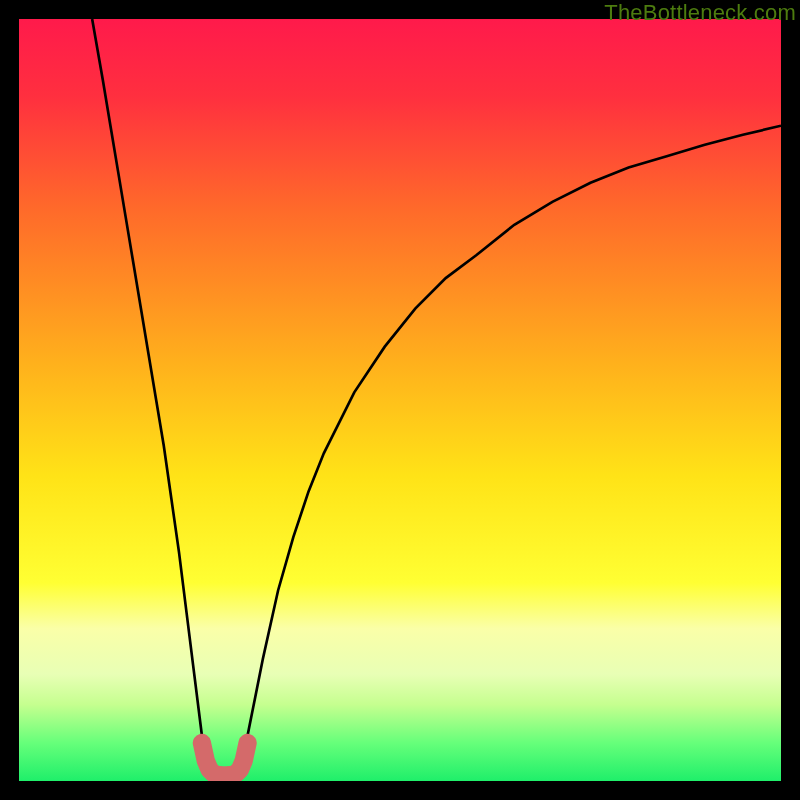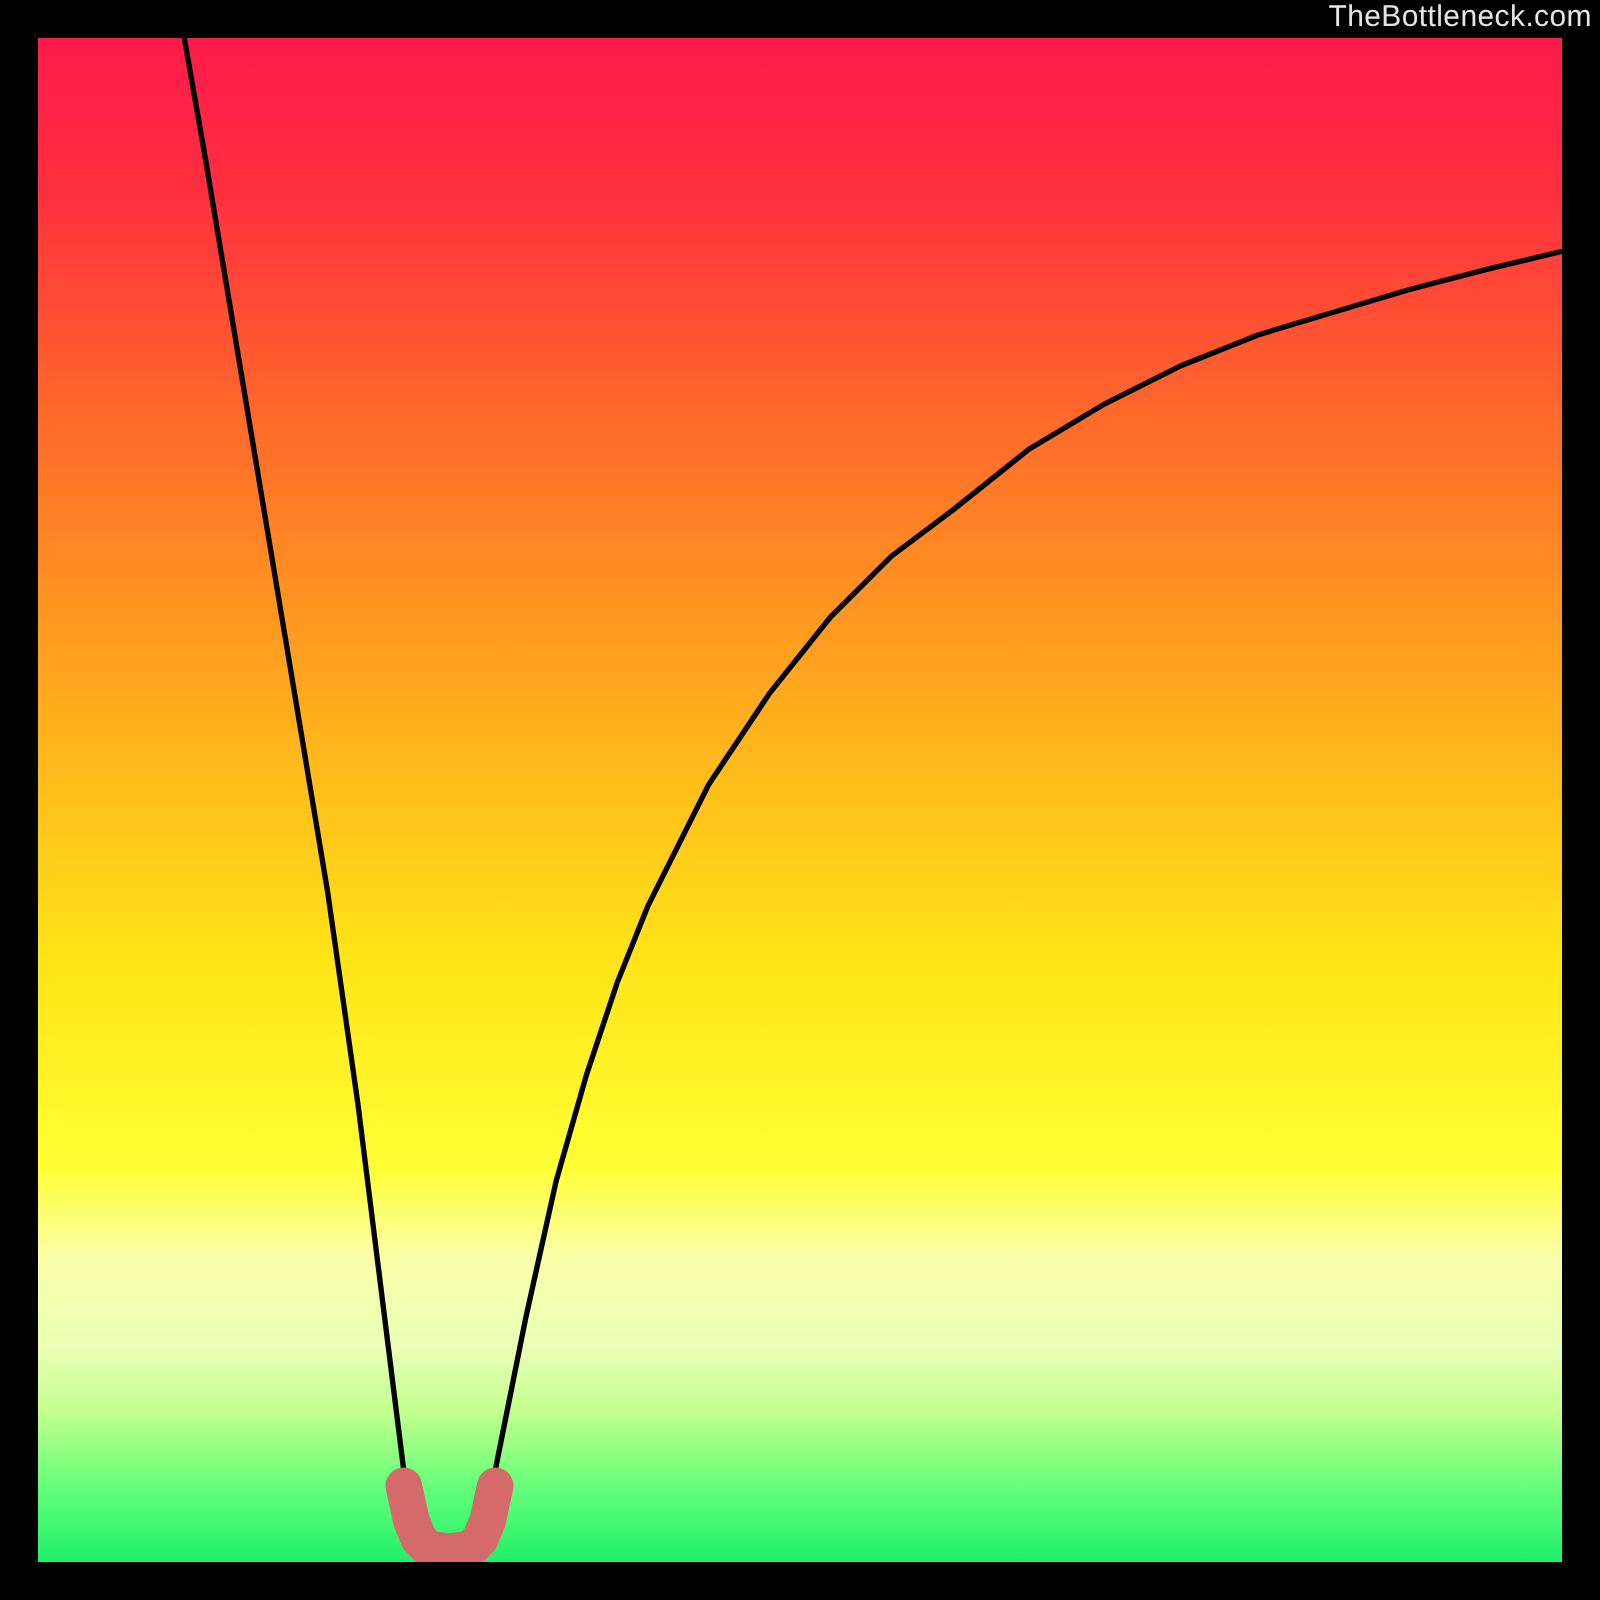--- a/index.html
+++ b/index.html
@@ -24,23 +24,23 @@
     left: 0;
     top: 0;
     width: 762px;
     height: 762px;
     overflow: hidden;
   }
   .watermark {
     position: absolute;
     top: 0px;
     right: 4px;
-    font-size: 15px;
+    font-size: 22px;
     font-weight: 500;
-    color: #e5e5e5;
+    color: #4d7c0f;
     letter-spacing: 0.2px;
   }
   svg.curve {
     position: absolute;
     left: 0;
     top: 0;
   }
 </style>
 </head>
 <body>

